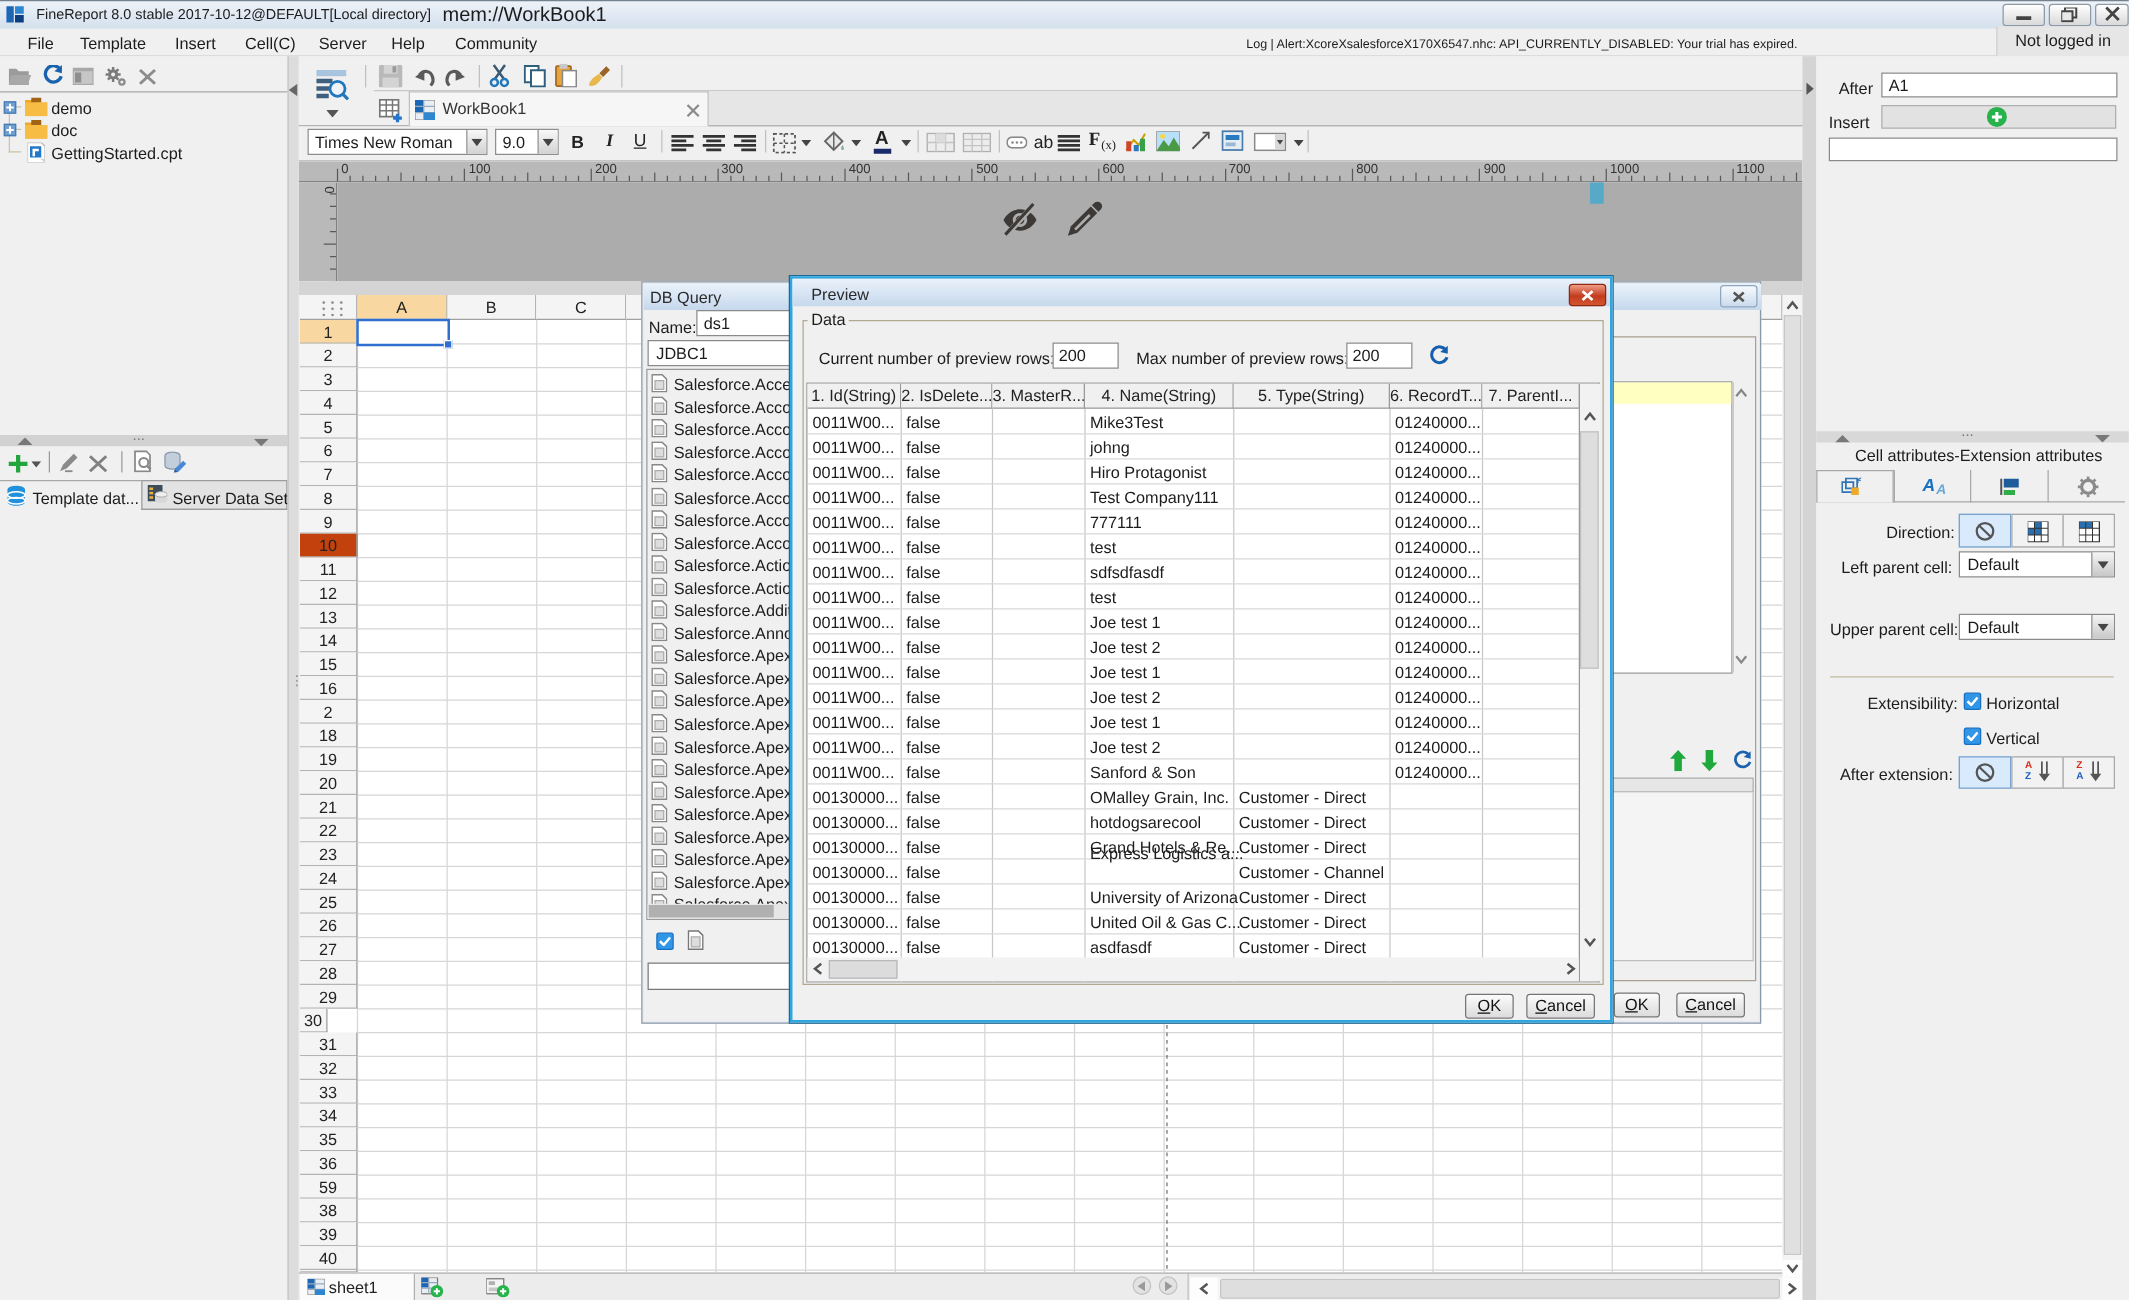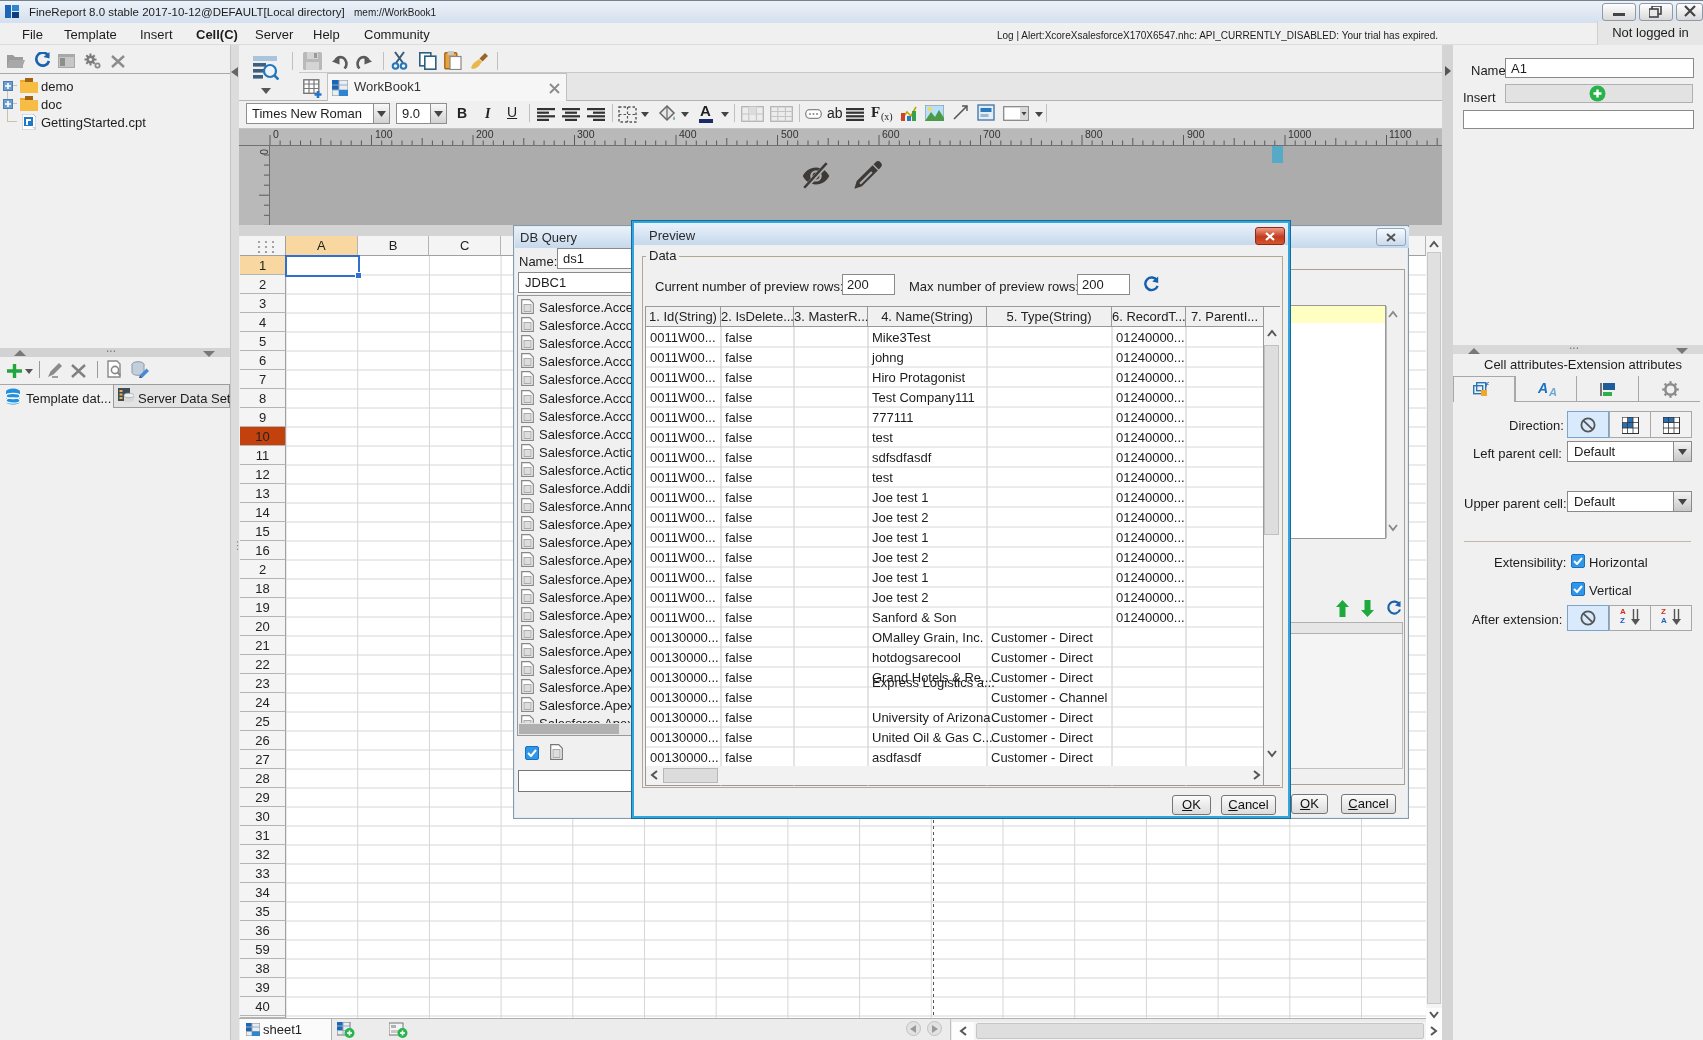--- a/index.html
+++ b/index.html
@@ -10,37 +10,37 @@
 .dlg-title{font-size:13px;color:#2a2a2a;white-space:nowrap}
 u{text-decoration:underline}
 </style></head><body>
 <div class="ab" style="left:0px;top:0px;width:1703px;height:23px;background:linear-gradient(#edf2f8,#d4e0ee);border-top:1px solid #74828f"></div>
 <svg class="ab" style="left:5px;top:4px" width="15" height="15">
     <rect x="0" y="1" width="6" height="13" fill="#1b66b5"></rect>
     <rect x="7" y="1" width="7" height="6" fill="#2e86d0"></rect>
     <rect x="7" y="8" width="7" height="6" fill="#0d3f7e"></rect>
   </svg>
 <div class="ab t13" style="left:29px;top:5px;font-size:11.5px">FineReport 8.0 stable 2017-10-12@DEFAULT[Local directory]</div>
-<div class="ab t13" style="left:354px;top:5px;font-size:10px">mem://WorkBook1</div>
+<div class="ab t13" style="left:354px;top:5px;font-size:16px">mem://WorkBook1</div>
 <div class="ab" style="left:1602px;top:3px;width:34px;height:18px;background:linear-gradient(#ffffff,#d9d9d9);border:1px solid #8e9aa6;border-radius:3px"></div>
 <div class="ab" style="left:1613px;top:13px;width:12px;height:3px;background:#444"></div>
 <div class="ab" style="left:1639px;top:3px;width:34px;height:18px;background:linear-gradient(#ffffff,#d9d9d9);border:1px solid #8e9aa6;border-radius:3px"></div>
 <svg class="ab" style="left:1649px;top:6px" width="14" height="12">
     <rect x="3" y="0" width="9" height="8" fill="none" stroke="#444" stroke-width="1.6"></rect>
     <rect x="0" y="3" width="9" height="8" fill="#e8e8e8" stroke="#444" stroke-width="1.6"></rect>
   </svg>
 <div class="ab" style="left:1676px;top:3px;width:27px;height:18px;background:linear-gradient(#ffffff,#d9d9d9);border:1px solid #8e9aa6;border-radius:3px"></div>
 <svg class="ab" style="left:1684px;top:5px" width="12" height="12">
     <path d="M1 1 L11 11 M11 1 L1 11" stroke="#444" stroke-width="2.2"></path>
   </svg>
 <div class="ab" style="left:0px;top:23px;width:1703px;height:22px;background:#f0f0f0;border-bottom:1px solid #dcdcdc"></div>
 <div class="ab t13" style="left:22px;top:27px;">File</div>
 <div class="ab t13" style="left:64px;top:27px;">Template</div>
 <div class="ab t13" style="left:140px;top:27px;">Insert</div>
-<div class="ab t13" style="left:196px;top:27px;font-weight:bold;">Cell(C)</div>
+<div class="ab t13" style="left:196px;top:27px;">Cell(C)</div>
 <div class="ab t13" style="left:255px;top:27px;">Server</div>
 <div class="ab t13" style="left:313px;top:27px;">Help</div>
 <div class="ab t13" style="left:364px;top:27px;">Community</div>
 <div class="ab t13" style="left:997px;top:28px;font-size:10px">Log | Alert:XcoreXsalesforceX170X6547.nhc: API_CURRENTLY_DISABLED: Your trial has expired.</div>
 <div class="ab" style="left:1597px;top:21px;width:106px;height:24px;background:#e6e6e6;border-left:1px solid #cfcfcf;text-align:center;font-size:13px;color:#1c1c1c;line-height:24px">Not logged in</div>
 <div class="ab" style="left:0px;top:45px;width:230px;height:995px;background:#f0f0f0"></div>
 <svg class="ab" style="left:7px;top:53px" width="18" height="15">
     <path d="M0 2 h6 l2 2 h8 v11 h-16 z" fill="#9b9b9b"></path>
     <path d="M2 7 h16 l-3 8 h-15 z" fill="#a8a8a8"></path>
   </svg>
@@ -612,21 +612,21 @@
 <div class="ab rowhdr" style="left:240px;top:617.00px;width:46px;height:19.00px;background:#f4f4f4">20</div>
 <div class="ab rowhdr" style="left:240px;top:636.00px;width:46px;height:19.00px;background:#f4f4f4">21</div>
 <div class="ab rowhdr" style="left:240px;top:655.00px;width:46px;height:19.00px;background:#f4f4f4">22</div>
 <div class="ab rowhdr" style="left:240px;top:674.00px;width:46px;height:19.00px;background:#f4f4f4">23</div>
 <div class="ab rowhdr" style="left:240px;top:693.00px;width:46px;height:19.00px;background:#f4f4f4">24</div>
 <div class="ab rowhdr" style="left:240px;top:712.00px;width:46px;height:19.00px;background:#f4f4f4">25</div>
 <div class="ab rowhdr" style="left:240px;top:731.00px;width:46px;height:19.00px;background:#f4f4f4">26</div>
 <div class="ab rowhdr" style="left:240px;top:750.00px;width:46px;height:19.00px;background:#f4f4f4">27</div>
 <div class="ab rowhdr" style="left:240px;top:769.00px;width:46px;height:19.00px;background:#f4f4f4">28</div>
 <div class="ab rowhdr" style="left:240px;top:788.00px;width:46px;height:19.00px;background:#f4f4f4">29</div>
-<div class="ab rowhdr" style="left:240px;top:807.00px;width:46px;height:19.00px;background:#f4f4f4">30</div>
+<div class="ab rowhdr" style="left:240px;top:807.00px;width:22px;height:19.00px;background:#f4f4f4">30</div>
 <div class="ab rowhdr" style="left:240px;top:826.00px;width:46px;height:19.00px;background:#f4f4f4">31</div>
 <div class="ab rowhdr" style="left:240px;top:845.00px;width:46px;height:19.00px;background:#f4f4f4">32</div>
 <div class="ab rowhdr" style="left:240px;top:864.00px;width:46px;height:19.00px;background:#f4f4f4">33</div>
 <div class="ab rowhdr" style="left:240px;top:883.00px;width:46px;height:19.00px;background:#f4f4f4">34</div>
 <div class="ab rowhdr" style="left:240px;top:902.00px;width:46px;height:19.00px;background:#f4f4f4">35</div>
 <div class="ab rowhdr" style="left:240px;top:921.00px;width:46px;height:19.00px;background:#f4f4f4">36</div>
 <div class="ab rowhdr" style="left:240px;top:940.00px;width:46px;height:19.00px;background:#f4f4f4">59</div>
 <div class="ab rowhdr" style="left:240px;top:959.00px;width:46px;height:19.00px;background:#f4f4f4">38</div>
 <div class="ab rowhdr" style="left:240px;top:978.00px;width:46px;height:19.00px;background:#f4f4f4">39</div>
 <div class="ab rowhdr" style="left:240px;top:997.00px;width:46px;height:19.00px;background:#f4f4f4">40</div>
@@ -685,21 +685,21 @@
 <div class="ab" style="left:1427px;top:252px;width:14px;height:752px;background:#e0e0e0;border:1px solid #c8c8c8"></div>
 <div class="ab" style="left:1426px;top:1008px;width:16px;height:14px;background:#fdfdfd"></div>
 <svg class="ab" style="left:1429px;top:1011px" width="10" height="8">
     <path d="M1 1 L5 6 L9 1" stroke="#555" stroke-width="2" fill="none"></path>
   </svg>
 <div class="ab" style="left:1442px;top:45px;width:11px;height:995px;background:#d4d4d4"></div>
 <svg class="ab" style="left:1445px;top:66px" width="6" height="10">
     <path d="M0 0 L6 5 L0 10 Z" fill="#555"></path>
   </svg>
 <div class="ab" style="left:1453px;top:45px;width:250px;height:995px;background:#f0f0f0"></div>
-<div class="ab t13" style="left:1471px;top:63px;">Name</div>
+<div class="ab t13" style="left:1471px;top:63px;">After</div>
 <div class="ab" style="left:1505px;top:58px;width:189px;height:20px;background:#fff;border:1px solid #8a8a8a"></div>
 <div class="ab t13" style="left:1511px;top:61px;">A1</div>
 <div class="ab t13" style="left:1463px;top:90px;">Insert</div>
 <div class="ab" style="left:1505px;top:84px;width:188px;height:19px;background:#e2e2e2;border:1px solid #b0b0b0"></div>
 <svg class="ab" style="left:1589px;top:85px" width="17" height="17">
     <circle cx="8.5" cy="8.5" r="8" fill="#27b24b"></circle>
     <path d="M8.5 4.5 v8 M4.5 8.5 h8" stroke="#fff" stroke-width="2.4"></path>
   </svg>
 <div class="ab" style="left:1463px;top:110px;width:231px;height:19px;background:#fff;border:1px solid #8a8a8a"></div>
 <div class="ab" style="left:1453px;top:345px;width:250px;height:9px;background:#d8d8d8"></div>

